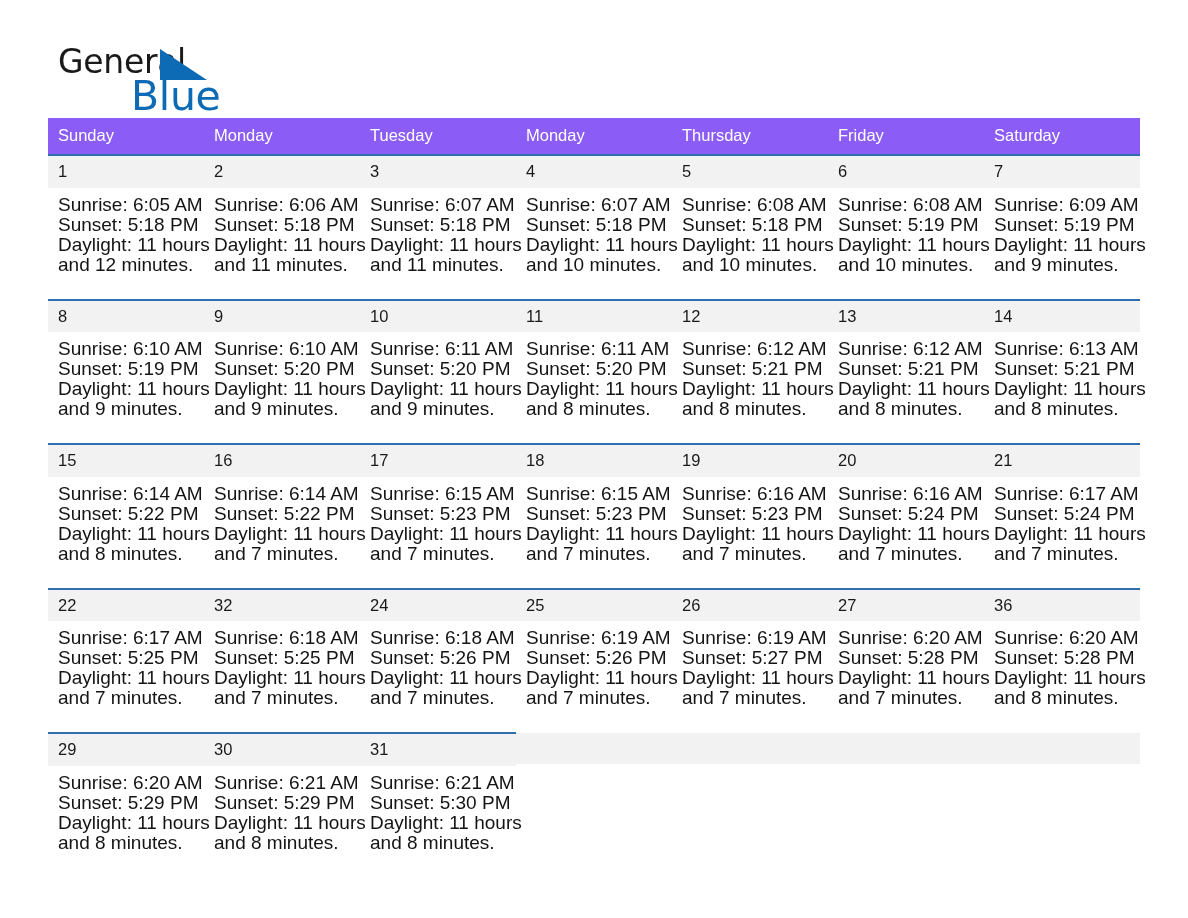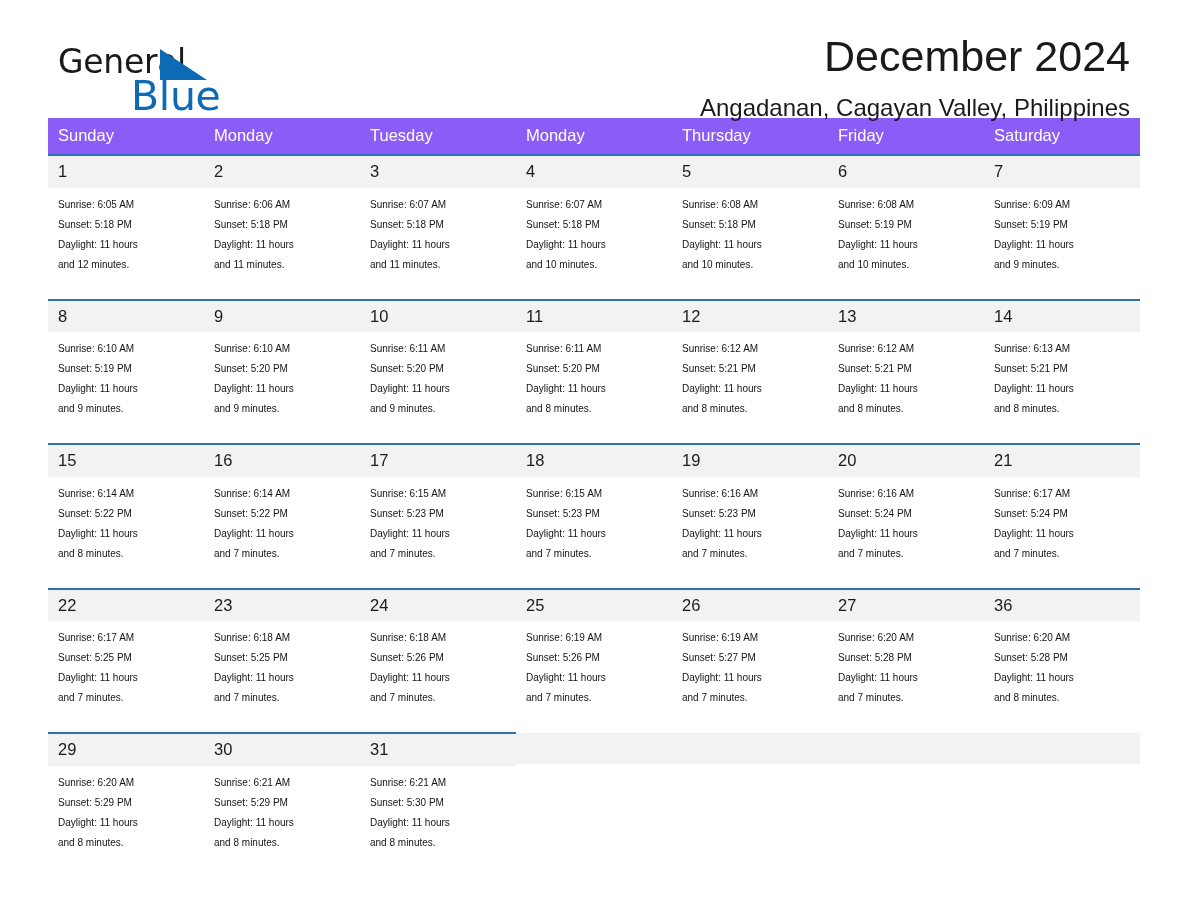--- a/index.html
+++ b/index.html
@@ -123,21 +123,21 @@
     line-height: 1;
     padding: 7px 0 8px 10px;
     min-height: 16px;
   }
   .daynum.blank {
     background: #f2f2f2;
     color: transparent;
   }
   .info {
     padding: 7px 0 10px 10px;
-    font-size: 10px;
+    font-size: 19px;
     line-height: 20px;
     color: #141414;
   }
   .info div { white-space: nowrap; }
 </style>
 </head>
 <body>
 
 <div class="page">
 
@@ -146,24 +146,20 @@
     <div class="logo">
       <span class="logo-general">General</span>
       <span class="logo-triangle">
         <svg width="47" height="31" viewBox="0 0 47 31" xmlns="http://www.w3.org/2000/svg">
           <polygon points="0,31 0,0 47,31" fill="#0d6ab5"></polygon>
         </svg>
       </span>
       <span class="logo-blue">Blue</span>
     </div>
 
-    <div class="title-block">
-      <h1 class="cal-title">December 2024</h1>
-      <h2 class="cal-subtitle">Angadanan, Cagayan Valley, Philippines</h2>
-    </div>
 
   </div>
 
   <table class="calendar">
     <thead>
       <tr>
         <th>Sunday</th>
         <th>Monday</th>
         <th>Tuesday</th>
         <th>Monday</th>
@@ -385,21 +381,21 @@
         <td class="day">
           <div class="daynum">22</div>
           <div class="info">
             <div>Sunrise: 6:17 AM</div>
             <div>Sunset: 5:25 PM</div>
             <div>Daylight: 11 hours</div>
             <div>and 7 minutes.</div>
           </div>
         </td>
         <td class="day">
-          <div class="daynum">23</div>
+          <div class="daynum">32</div>
           <div class="info">
             <div>Sunrise: 6:18 AM</div>
             <div>Sunset: 5:25 PM</div>
             <div>Daylight: 11 hours</div>
             <div>and 7 minutes.</div>
           </div>
         </td>
         <td class="day">
           <div class="daynum">24</div>
           <div class="info">

